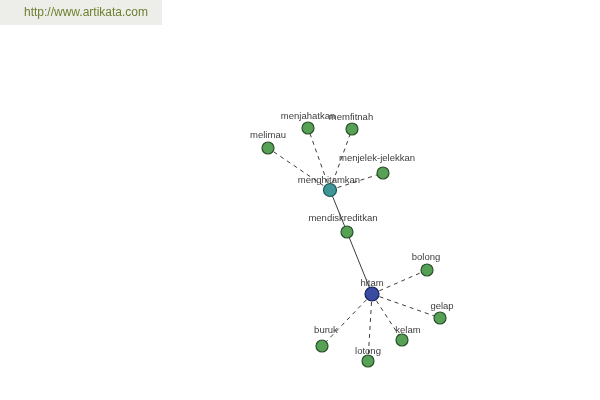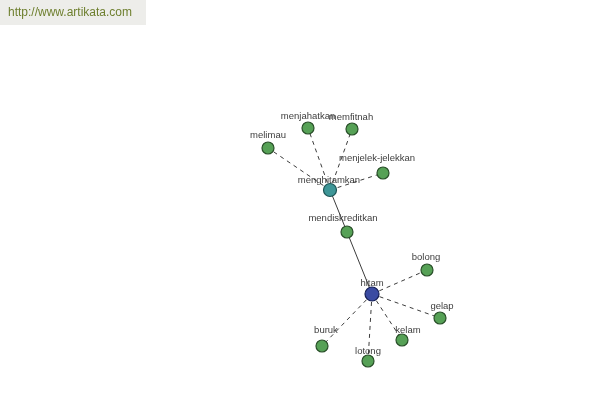--- a/index.html
+++ b/index.html
@@ -16,21 +16,21 @@
     overflow: hidden;
   }
   #url-bar {
     position: absolute;
     top: 0;
     left: 0;
     background: #ededea;
     color: #6e7f2e;
     font-size: 12px;
     line-height: 14px;
-    padding: 5px 14px 6px 8px;
+    padding: 5px 14px 6px 24px;
     white-space: nowrap;
   }
   #graph-svg {
     position: absolute;
     top: 0;
     left: 0;
   }
   #graph-svg line.solid {
     stroke: #3c3c3c;
     stroke-width: 1;

